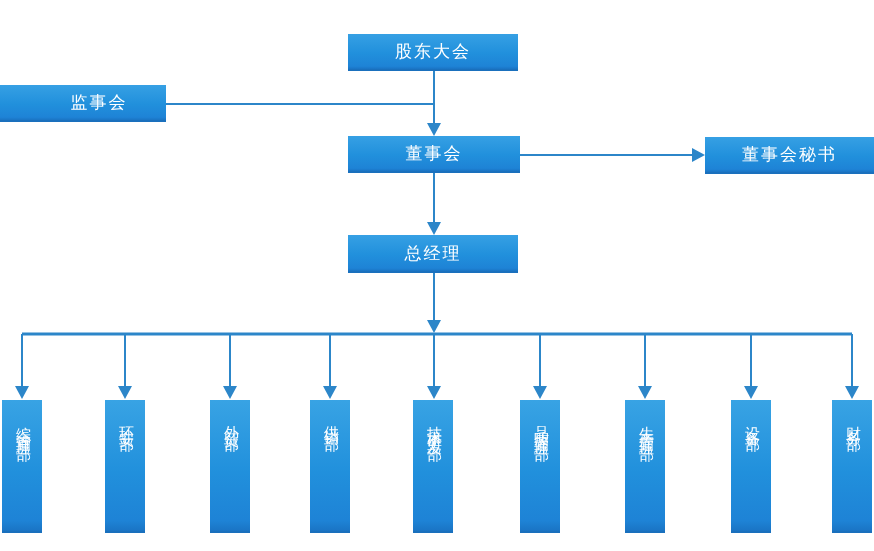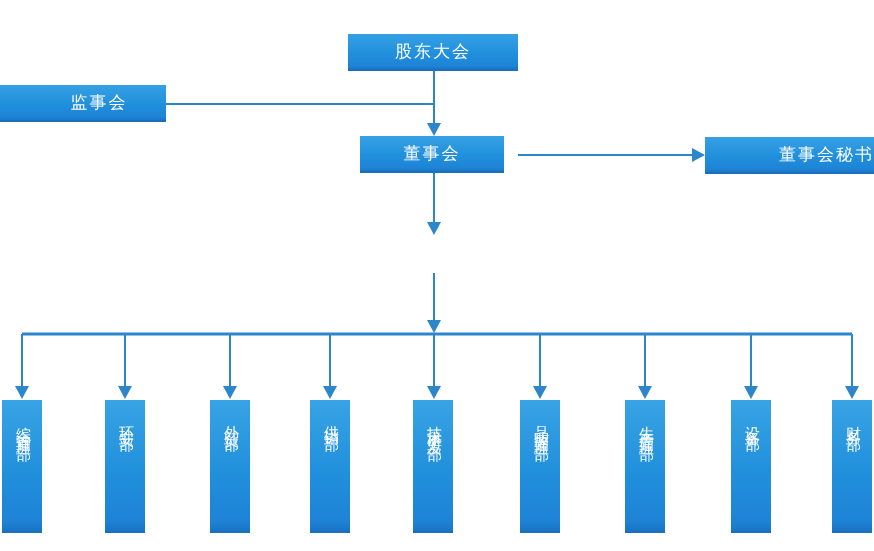--- a/index.html
+++ b/index.html
@@ -28,22 +28,22 @@
     border-bottom: 2px solid #1a70bd;
     box-sizing: border-box;
     color: #ffffff;
     font-size: 17px;
     letter-spacing: 2px;
     white-space: nowrap;
   }
   
   .pos-shareholders   { left: 348px; top: 34px;  width: 170px; height: 37px; }
   .pos-supervisory    { left: 0px;   top: 85px;  width: 166px; height: 37px; padding-left: 32px; }
-  .pos-board          { left: 348px; top: 136px; width: 144px; height: 37px; margin-left: 12px; }
-  .pos-secretary      { left: 705px; top: 137px; width: 169px; height: 37px; justify-content: flex-end; }
+  .pos-board          { left: 348px; top: 136px; width: 172px; height: 37px; }
+  .pos-secretary      { left: 705px; top: 137px; width: 169px; height: 37px; }
   .pos-gm             { left: 348px; top: 235px; width: 170px; height: 38px; }
   
   .dept {
     position: absolute;
     z-index: 2;
     top: 400px;
     width: 40px;
     height: 133px;
     display: flex;
     justify-content: center;
@@ -115,20 +115,23 @@
   </div>
 
   <div class="node pos-board">
     <span>董事会</span>
   </div>
 
   <div class="node pos-secretary">
     <span>董事会秘书</span>
   </div>
 
+  <div class="node pos-gm">
+    <span>总经理</span>
+  </div>
 
   <div class="dept pos-d0">
     <span class="vtext">综合管理部</span>
   </div>
   <div class="dept pos-d1">
     <span class="vtext">环安部</span>
   </div>
   <div class="dept pos-d2">
     <span class="vtext">外贸部</span>
   </div>

